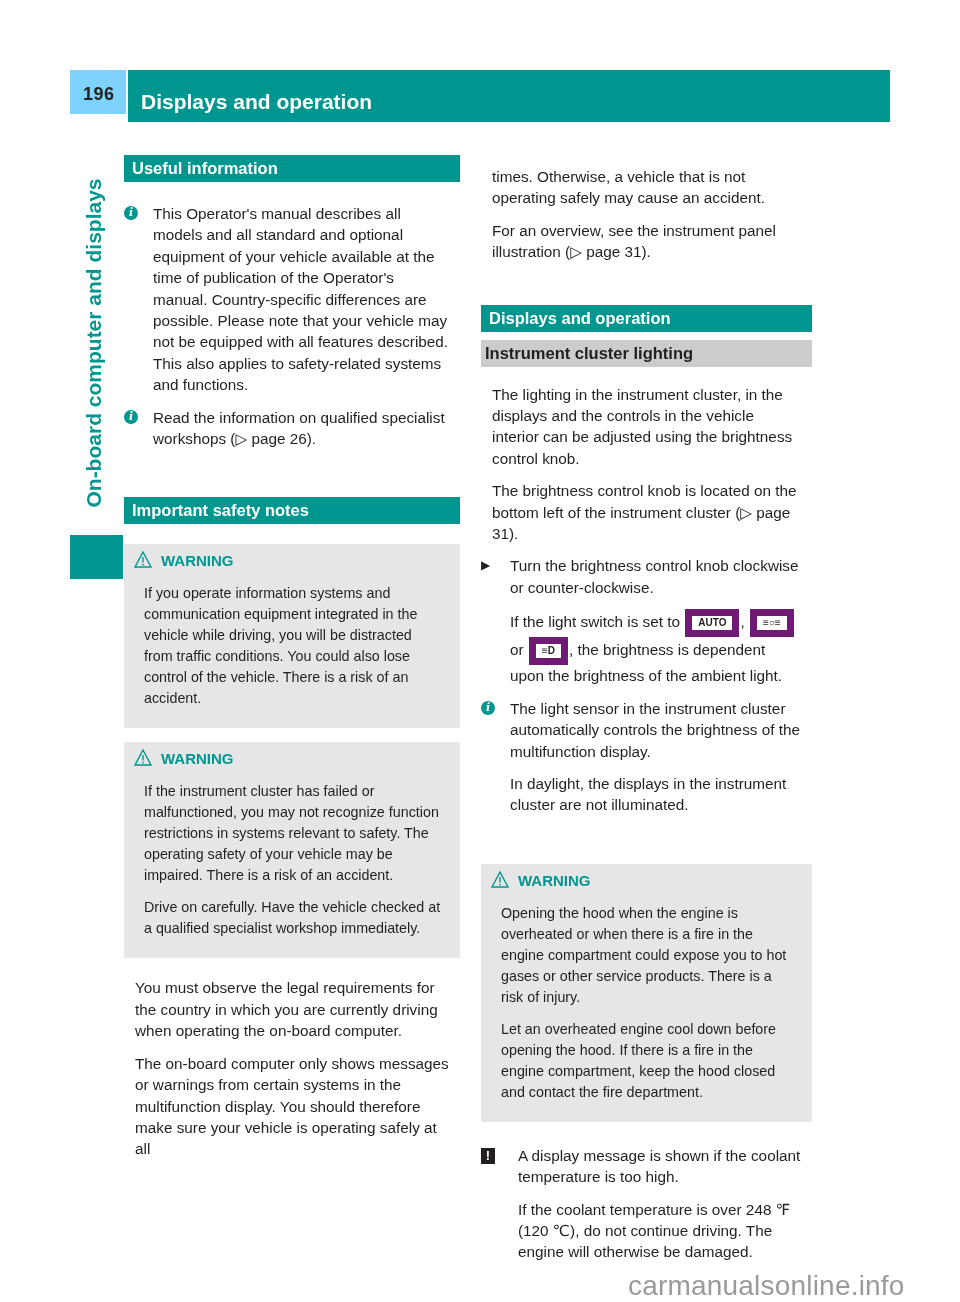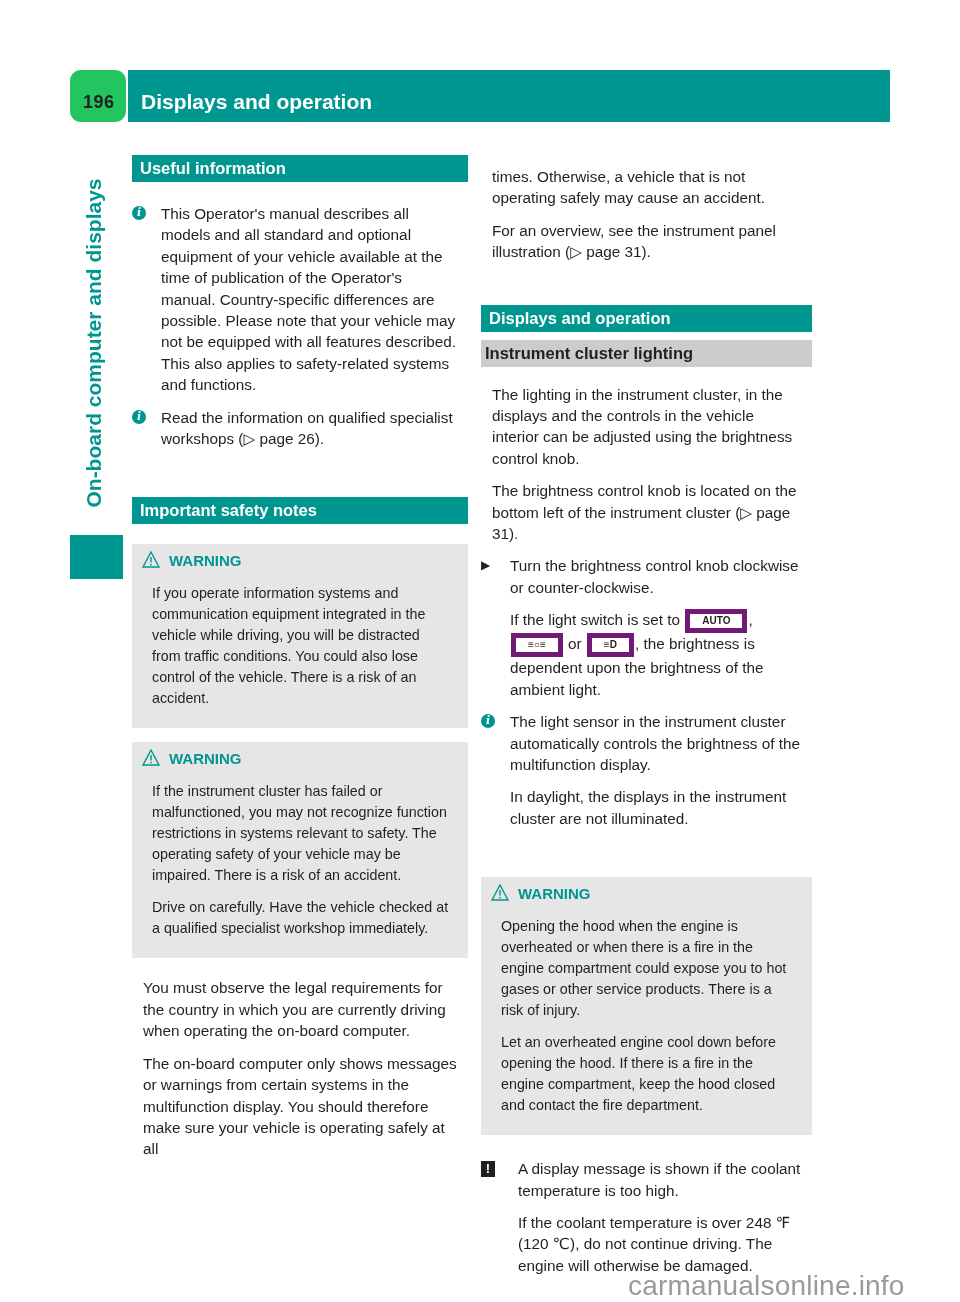--- a/index.html
+++ b/index.html
@@ -1,51 +1,51 @@
 <!DOCTYPE html>
 <html><head>
 <meta charset="utf-8">
 <style>
   html, body { margin:0; padding:0; background:#ffffff; }
   body { width:960px; height:1302px; position:relative; overflow:hidden;
          font-family:"Liberation Sans", "DejaVu Sans", sans-serif; color:#231f20; }
   
-  #hdr-num { position:absolute; left:70px; top:70px; width:56px; height:52px; background:#22c55e;border-radius:11px; }
+  #hdr-num { position:absolute; left:70px; top:70px; width:56px; height:44px; background:#7dd3fc; }
   #hdr-num span { position:absolute; left:13px; bottom:9px; font-size:18px; font-weight:bold; color:#222; letter-spacing:0.5px; }
   #hdr-bar { position:absolute; left:128px; top:70px; width:762px; height:52px; background:#009690; }
   #hdr-bar span { position:absolute; left:13px; bottom:8px; font-size:21px; font-weight:bold; color:#fff; }
   
   #side-text { position:absolute; left:78px; top:172px; width:32px; height:342px; }
   #side-text span { position:absolute; left:50%; top:50%; transform:translate(-50%,-50%) rotate(-90deg);
      white-space:nowrap; font-size:21px; font-weight:bold; color:#009690; }
   #side-block { position:absolute; left:70px; top:535px; width:53px; height:44px; background:#009690; }
 
   .col { position:absolute; width:338px; font-size:15.3px; line-height:21.4px; }
-  #col-left { left:132px; top:155px; width:336px; }
+  #col-left { left:124px; top:155px; width:336px; }
   #col-right { left:481px; top:155px; width:331px; }
 
   .sec-teal { background:#009690; color:#fff; font-weight:bold; font-size:16.5px; height:27px; line-height:27px; padding-left:8px; }
   .sec-gray { background:#cccccc; color:#231f20; font-weight:bold; font-size:16.5px; height:27px; line-height:27px; padding-left:4px; }
 
   p { margin:11px; }
   .para { margin-bottom:5px; }
   .info { position:relative; padding-left:18px; }
   .info .ico { position:absolute; left:0; top:3px; width:14px; height:14px; border-radius:50%; background:#009690; color:#fff;
                font-size:11px; line-height:14px; text-align:center; font-weight:bold; font-family:"DejaVu Serif", serif; font-style:italic; }
   .excl { position:relative; padding-left:26px; }
   .excl .ico { position:absolute; left:0; top:3px; width:14px; height:16px; background:#231f20; color:#fff; font-size:13px; line-height:16px; text-align:center; font-weight:bold; }
   .step { position:relative; padding-left:18px; }
   .step .ico { position:absolute; left:0; top:0; font-size:12px; line-height:21px; }
 
   .warn { background:#e6e6e6; padding:6px 8px 8px 9px; font-size:14.3px; line-height:21px; }
   .warn .wh { color:#009690; font-weight:bold; font-size:15px; height:22px; position:relative; padding-left:28px; }
   .warn .wh svg { position:absolute; left:1px; top:1px; }
   .warn p + p { margin-top:4px; }
 
-  .kbd { display:inline-block; border:5px solid #701a75; font-size:10px; font-weight:bold; line-height:14px; padding:0 12px; vertical-align:1px; margin:0 1px; }
+  .kbd { display:inline-block; border:7px solid #701a75; font-size:10px; font-weight:bold; line-height:14px; padding:0 6px; vertical-align:1px; margin:0 1px; }
 
   #watermark { position:absolute; left:628px; top:1270px; font-size:28px; color:#9a9a9a; letter-spacing:0.2px; }
 </style>
 </head>
 <body>
 
 <div id="hdr-num">
   <span>196</span>
 </div>
 <div id="hdr-bar">

